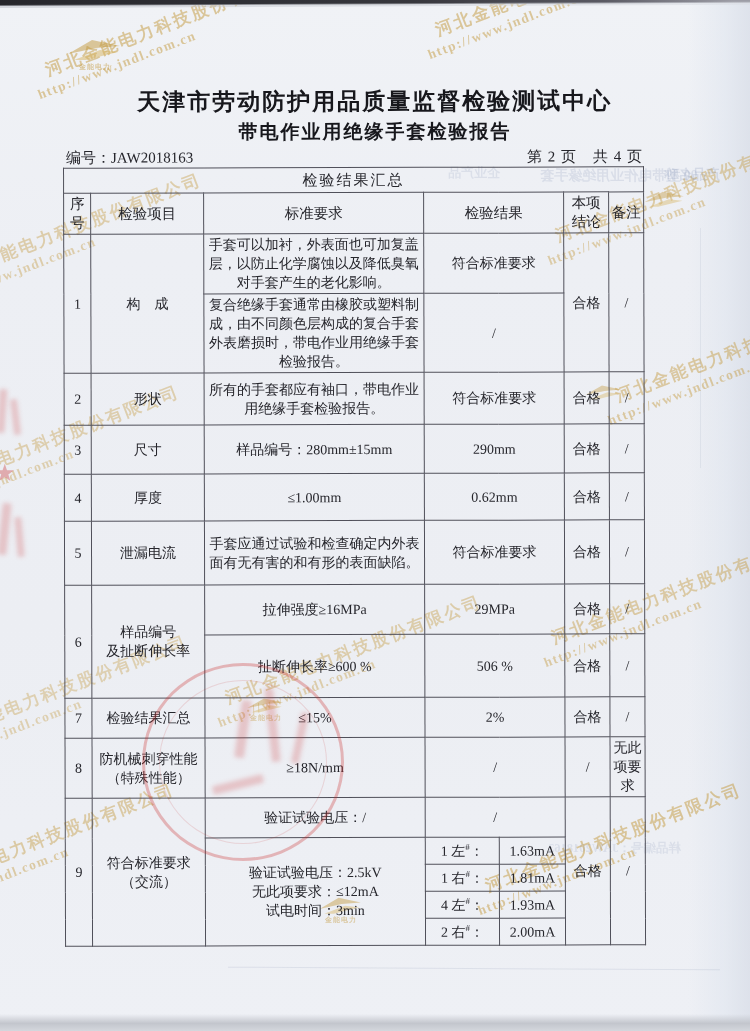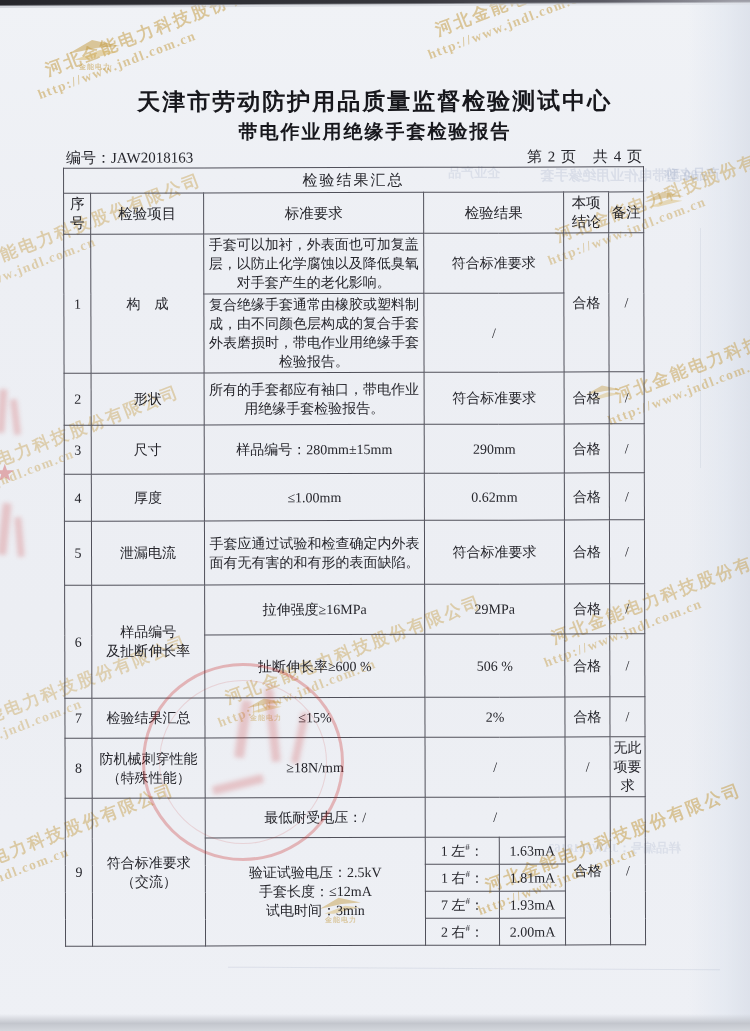--- a/index.html
+++ b/index.html
@@ -285,40 +285,40 @@
         <td>/</td>
         <td>无此项要求</td>
       </tr>
 
       <tr style="height:40px">
         <td rowspan="5">9</td>
         <td rowspan="5" class="two-line">
           <span>符合标准要求</span>
           <span>（交流）</span>
         </td>
-        <td>最低耐受电压：/</td>
+        <td>验证试验电压：/</td>
         <td colspan="2">/</td>
         <td rowspan="5">合格</td>
         <td rowspan="5">/</td>
       </tr>
       <tr style="height:27px">
         <td rowspan="4" class="two-line">
           <span>验证试验电压：2.5kV</span>
-          <span>手套长度：≤12mA</span>
+          <span>无此项要求：≤12mA</span>
           <span>试电时间：3min</span>
         </td>
         <td><span>1 左</span><sup class="mark">#</sup><span>：</span></td>
         <td>1.63mA</td>
       </tr>
       <tr style="height:27px">
         <td><span>1 右</span><sup class="mark">#</sup><span>：</span></td>
         <td>1.81mA</td>
       </tr>
       <tr style="height:27px">
-        <td><span>7 左</span><sup class="mark">#</sup><span>：</span></td>
+        <td><span>4 左</span><sup class="mark">#</sup><span>：</span></td>
         <td>1.93mA</td>
       </tr>
       <tr style="height:27px">
         <td><span>2 右</span><sup class="mark">#</sup><span>：</span></td>
         <td>2.00mA</td>
       </tr>
     </tbody>
       </table>
   </div>
 

